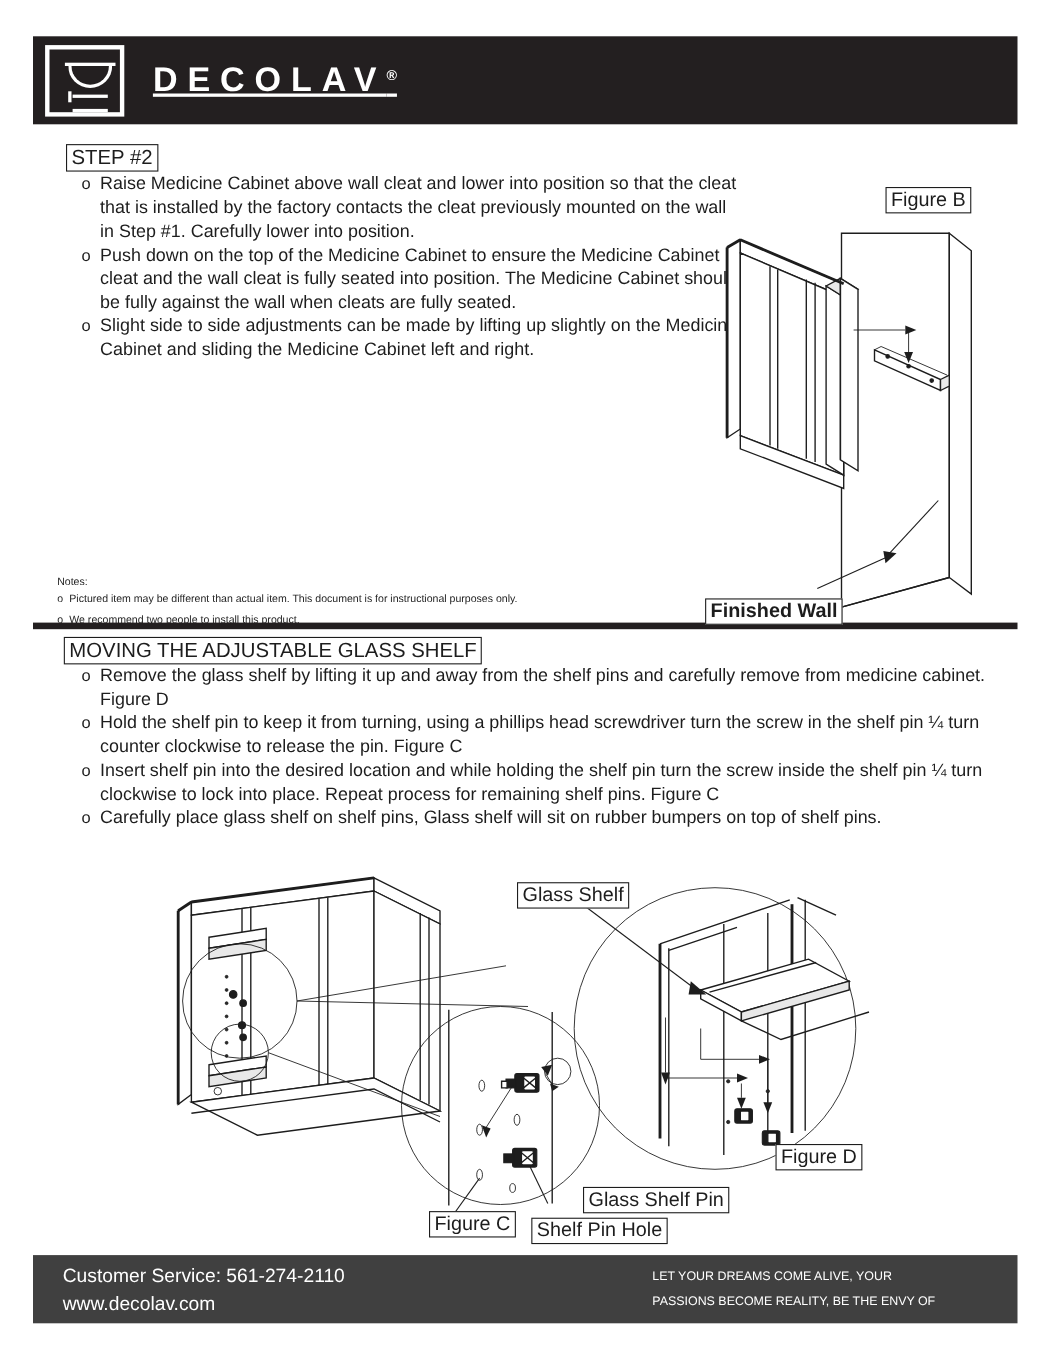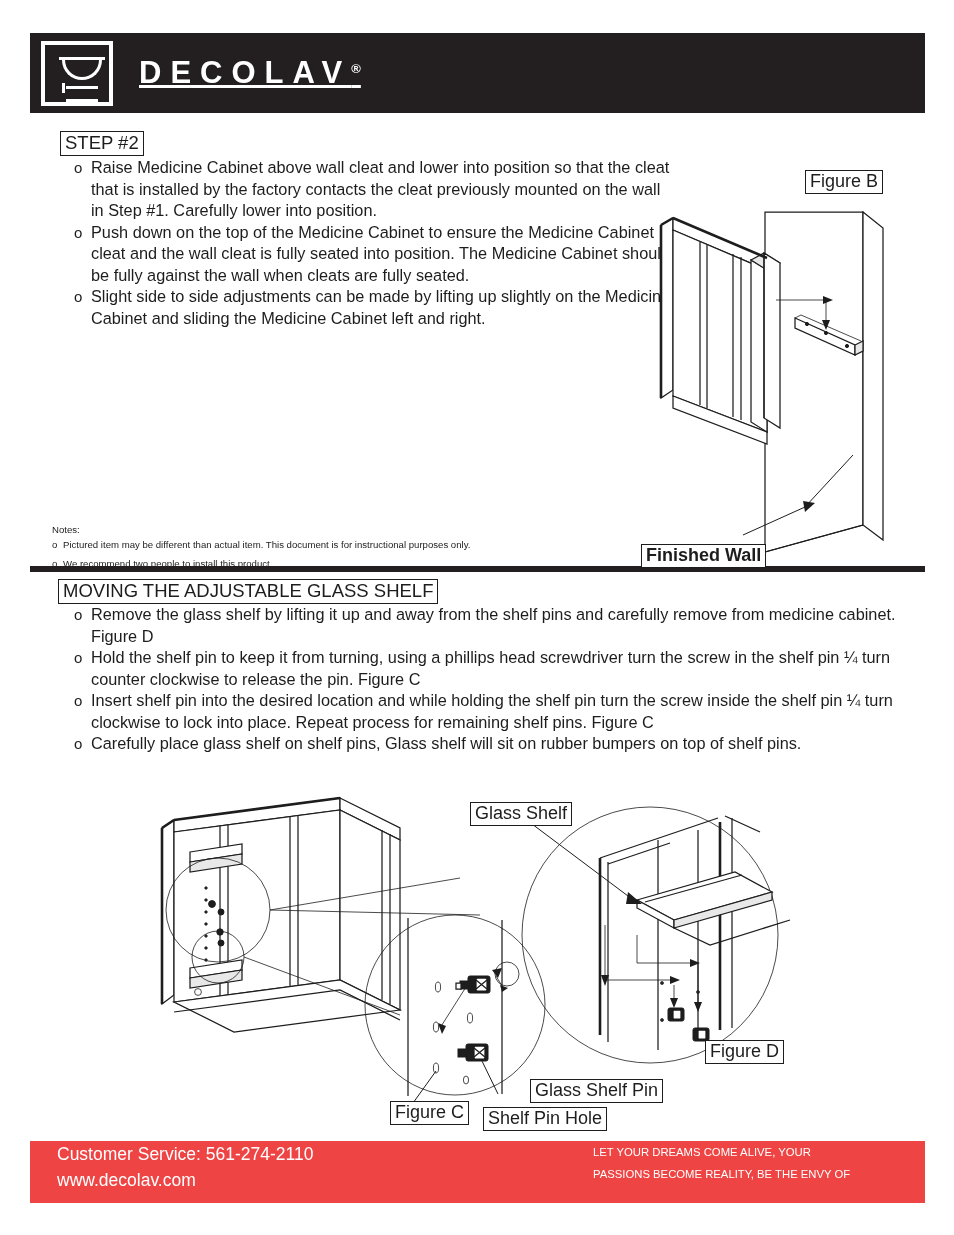--- a/index.html
+++ b/index.html
@@ -167,23 +167,23 @@
     font-size: 18.5px;
   }
   #shelf-bullets { left: 74px; top: 604px; width: 855px; }
   #shelf-bullets .bullet-row { margin-bottom: 0; }
 
   
   .footer-band {
     position: absolute;
     left: 30px; top: 1141px;
     width: 895px; height: 62px;
-    background: #ef4444;
+    background: #404040;
     display: flex;
-    align-items: flex-start;
+    align-items: center;
   }
   .footer-left {
     color: #ffffff;
     font-size: 17.5px;
     line-height: 26px;
     margin-left: 27px;
   }
   .footer-right {
     color: #ffffff;
     font-size: 11.3px;

